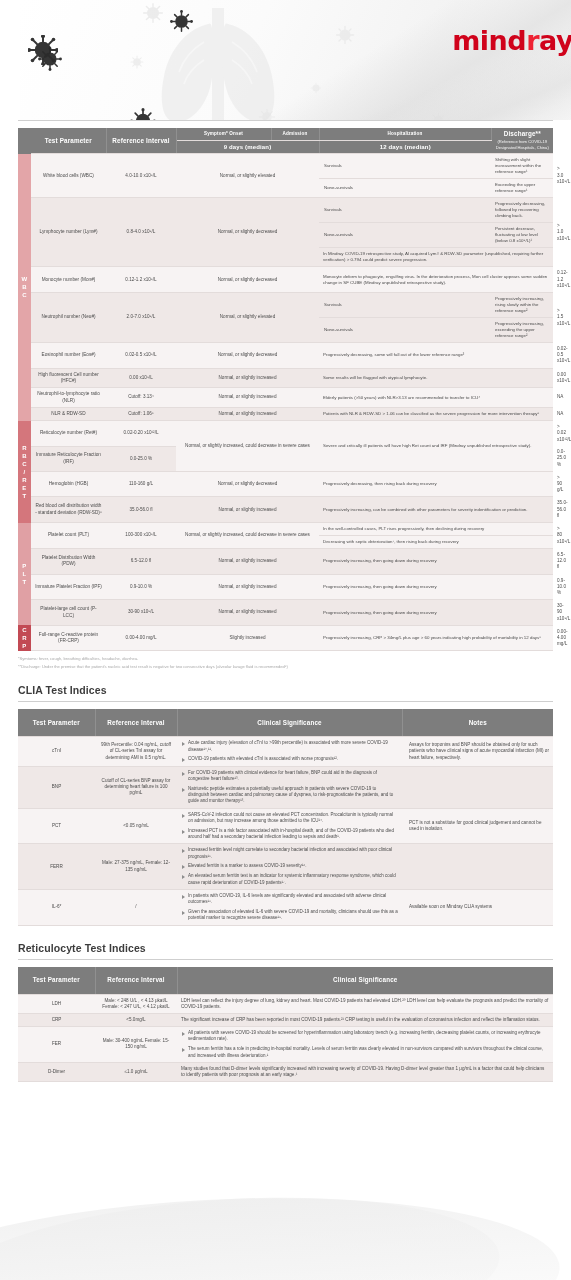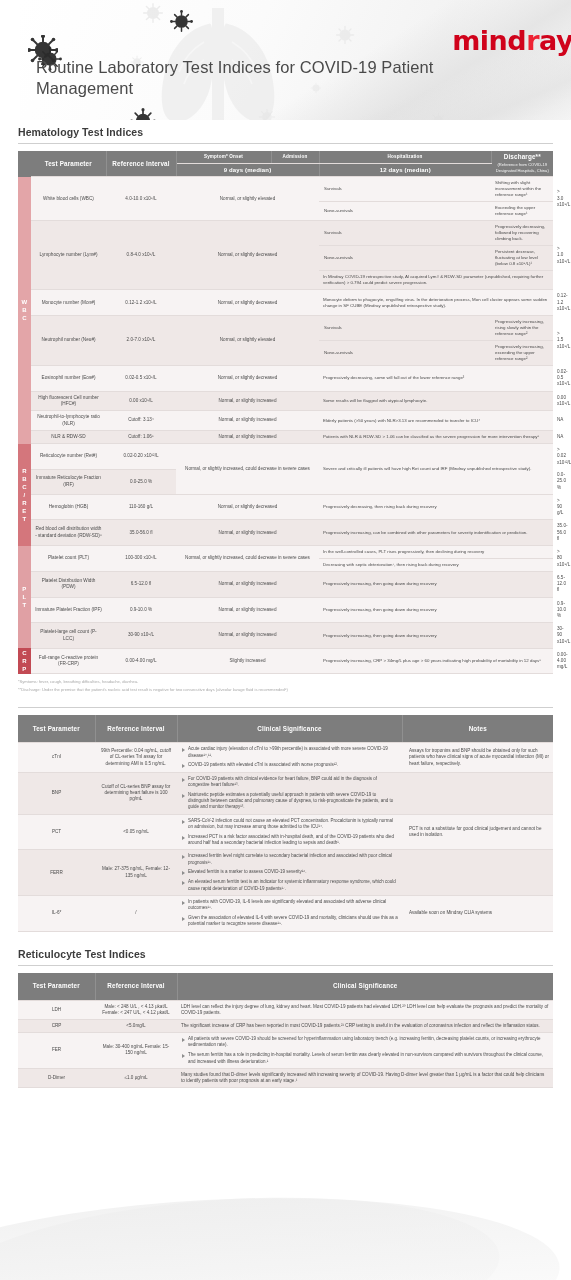--- a/index.html
+++ b/index.html
@@ -217,25 +217,23 @@
       <circle cx="20" cy="20" r="11"></circle>
       <g stroke="#dedede" stroke-width="2.8" stroke-linecap="round">
         <path d="M20 9V3M20 31v6M9 20H3M31 20h6M12 12L8 8M28 28l4 4M28 12l4-4M12 28l-4 4"></path>
           </g>
     </g>
       </svg>
   </span>
 
   <div class="logo"><span>mind</span><span class="r">r</span><span>ay</span></div>
 
-  <div class="title">Routine Laboratory Test Indices for COVID-19 Patient Management</div>
 </div>
 
 <div class="section">
-  <div class="sec-title">Hematology Test Indices</div>
   <div class="sec-rule"></div>
   <table id="hema-table">
     <colgroup>
       <col style="width:13px">
         <col style="width:75px">
         <col style="width:70px">
       <col style="width:95px">
         <col style="width:48px">
         <col style="width:172px">
         <col style="width:62px">
@@ -418,20 +416,21 @@
           <td class="l note" colspan="2">Progressively increasing, CRP &gt; 34mg/L plus age &gt; 60 years indicating high probability of mortability in 12 days⁸</td>
           <td class="c" rowspan="1">0.00-4.00 mg/L</td>
         </tr>
       </tbody>
   </table>
   <div class="foot">*Symtoms: fever, cough, breathing difficulties, headache, diarrhea.</div>
   <div class="foot" style="margin-top:1px">**Discharge: Under the premise that the patient's nucleic acid test result is negative for two consecutive days (alveolar lavage fluid is recommended⁹)</div>
 </div>
 
 <div class="section" style="margin-top:14px">
+  <div class="sec-title">CLIA Test Indices</div>
   <div class="sec-rule"></div>
   <table>
     <colgroup>
         <col style="width:77px">
         <col style="width:82px">
         <col style="width:225px">
         <col style="width:151px">
       </colgroup>
     <tbody id="clia-body">
         <tr class="hdr">

